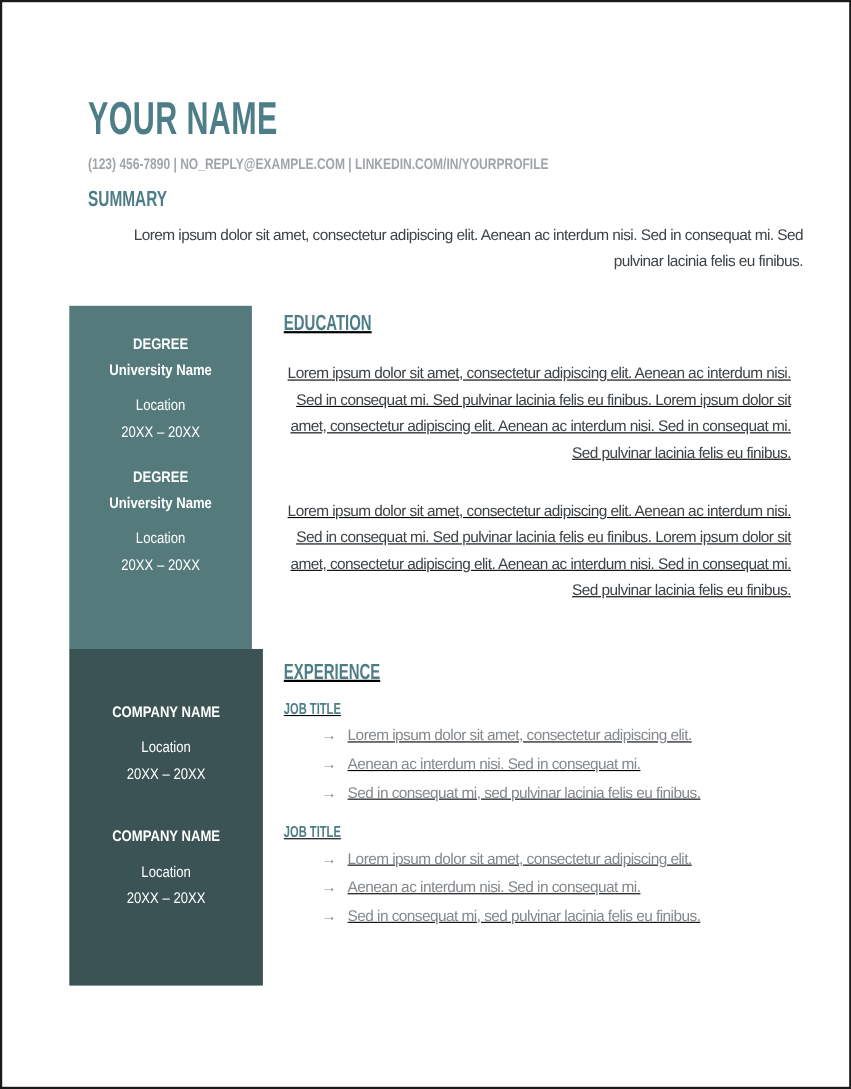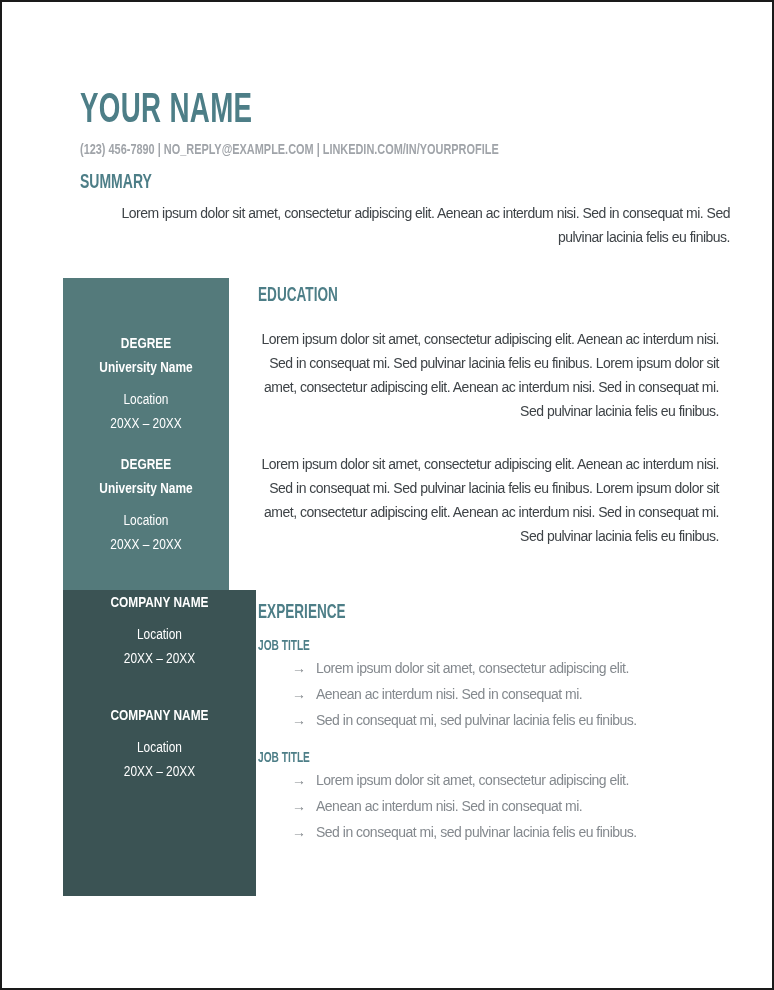--- a/index.html
+++ b/index.html
@@ -75,45 +75,47 @@
     left: 78px; top: 199px;
     width: 650px;
   }
 
   
   .sidebar-light {
     position: absolute;
     left: 61px; top: 276px;
     width: 166px; height: 312px;
     background: var(--sidebar-light);
-    padding-top: 53px;
+    padding-top: 22px;
   }
   .sidebar-dark {
     position: absolute;
     left: 61px; top: 588px;
-    width: 193px; height: 306px;
+    width: 176px; height: 306px;
     background: var(--sidebar-dark);
+    padding-top: 45px;
   }
   .side-entry {
     text-align: center;
     color: var(--sidebar-text);
     font-size: 14px;
     line-height: 24px;
   }
   .side-entry + .side-entry { margin-top: 17px; }
   .sidebar-dark .side-entry + .side-entry { margin-top: 33px; }
   .side-gap { height: 8px; }
   .side-line { display: block; }
   .side-bold { font-weight: bold; }
 
   
   .main-col {
     position: absolute;
     left: 256px; top: 282px;
     width: 461px;
+    text-decoration: underline;
   }
   .edu-para { margin-top: 22px; }
   .edu-para + .edu-para { margin-top: 29px; }
   .experience-heading { margin-top: 53px; }
 
   .job-title {
     font-size: 14.5px; line-height: 16px;
     font-weight: bold;
     color: var(--accent);
     white-space: nowrap;

